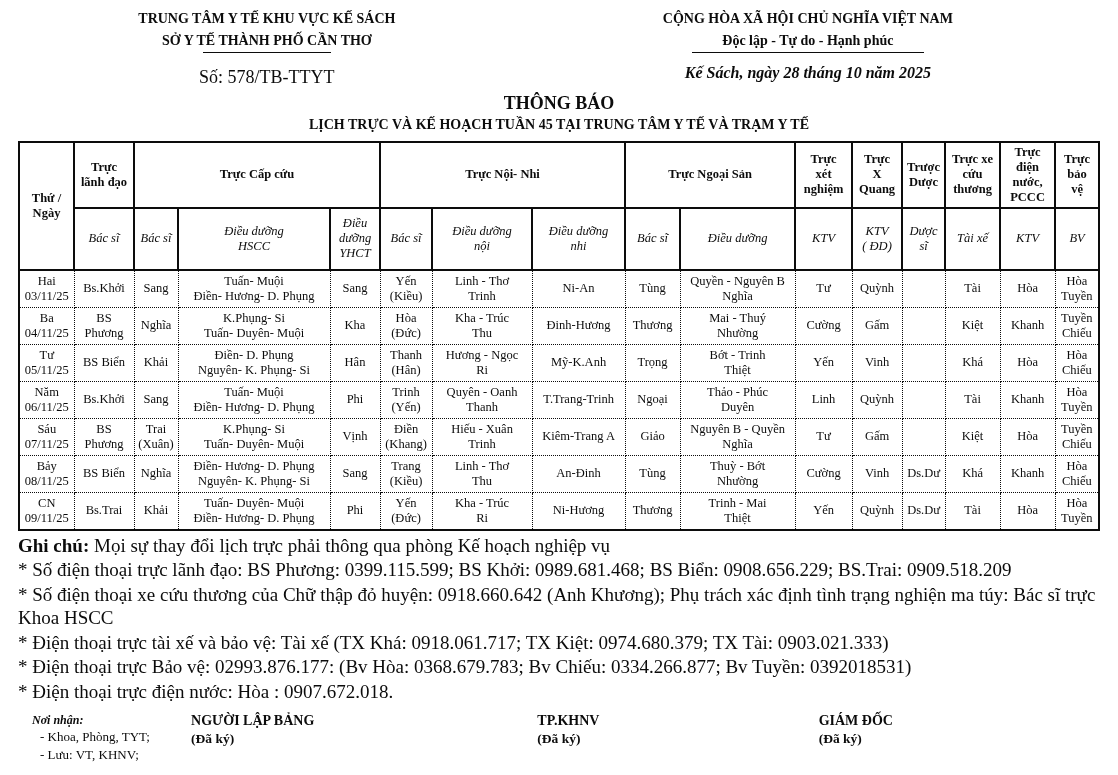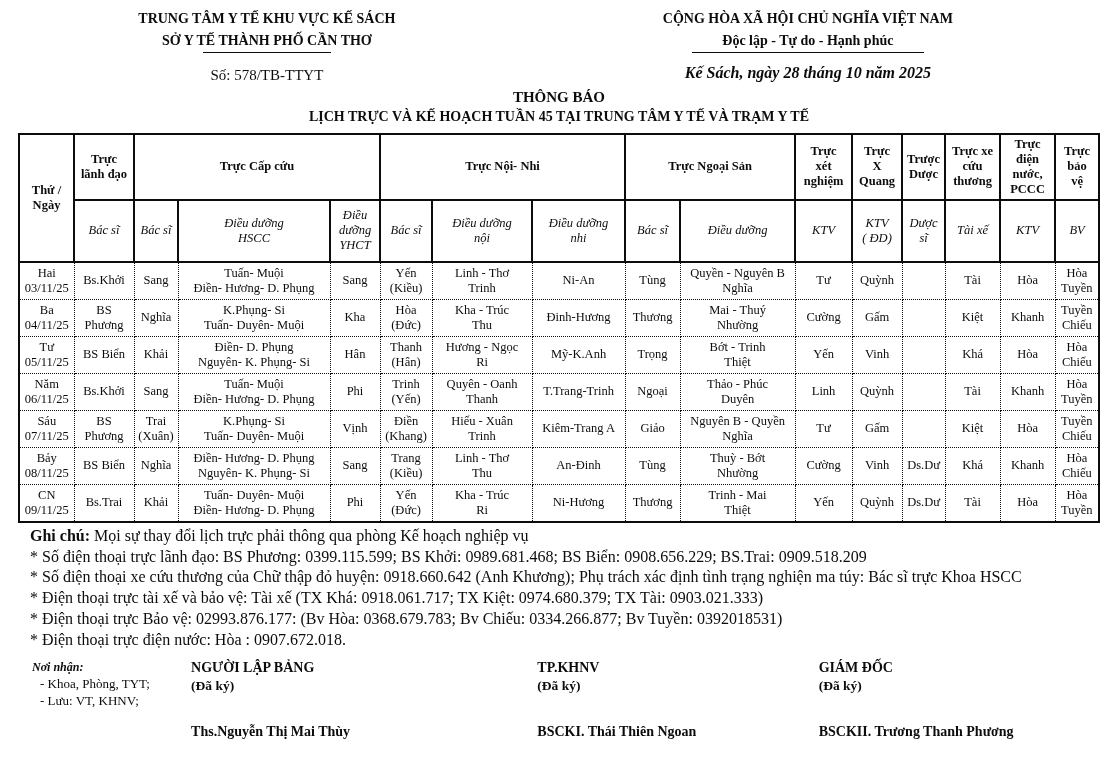--- a/index.html
+++ b/index.html
@@ -11,26 +11,26 @@
   .page{padding:8px 18px 0 18px;}
 
   
   .letterhead{display:flex;width:100%;}
   .lh-left{width:46%;text-align:center;}
   .lh-right{width:54%;text-align:center;}
   .org-line{font-weight:bold;font-size:14px;line-height:1.55;}
   .underline-bar{height:0;border-bottom:1.2px solid #0c0c0c;margin:1px auto 0 auto;}
   .bar-left{width:128px;}
   .bar-right{width:232px;}
-  .doc-number{font-size:15px;margin-top:14px;}
+  .doc-number{font-size:18px;margin-top:14px;}
   .place-date{font-size:16px;font-weight:bold;font-style:italic;margin-top:11px;}
 
   
   .title-block{text-align:center;margin-top:4px;}
-  .title-1{font-weight:bold;font-size:15px;line-height:1.3;}
+  .title-1{font-weight:bold;font-size:18px;line-height:1.3;}
   .title-2{font-weight:bold;font-size:14px;line-height:1.35;}
 
   
   table.schedule{
     border-collapse:collapse;table-layout:fixed;
     width:1081px;margin:6px auto 0 auto;
     font-size:12.5px;
   }
   table.schedule th, table.schedule td{
     text-align:center;vertical-align:middle;
@@ -44,21 +44,21 @@
   tr.g-row{height:66px;}
   tr.s-row{height:62px;}
   table.schedule td{
     border:1px dotted #0c0c0c;
     height:36px;
   }
   table.schedule{border:2px solid #0c0c0c;}
   table.schedule tbody tr:last-child td{border-bottom:2px solid #0c0c0c;}
 
   
-  .notes{margin:3px 0 0 12px;font-size:16px;line-height:1.24;}
+  .notes{margin:3px 0 0 0;font-size:19px;line-height:1.24;}
   .note-line{margin-top:1px;}
   .ghi-chu-label{font-weight:bold;}
 
   
   .sig-area{
     display:grid;grid-template-columns:16% 32% 26% 26%;
     margin-top:10px;font-size:13.5px;
   }
   .sig-col{text-align:left;}
   .recipients{text-align:left;padding-left:14px;}

